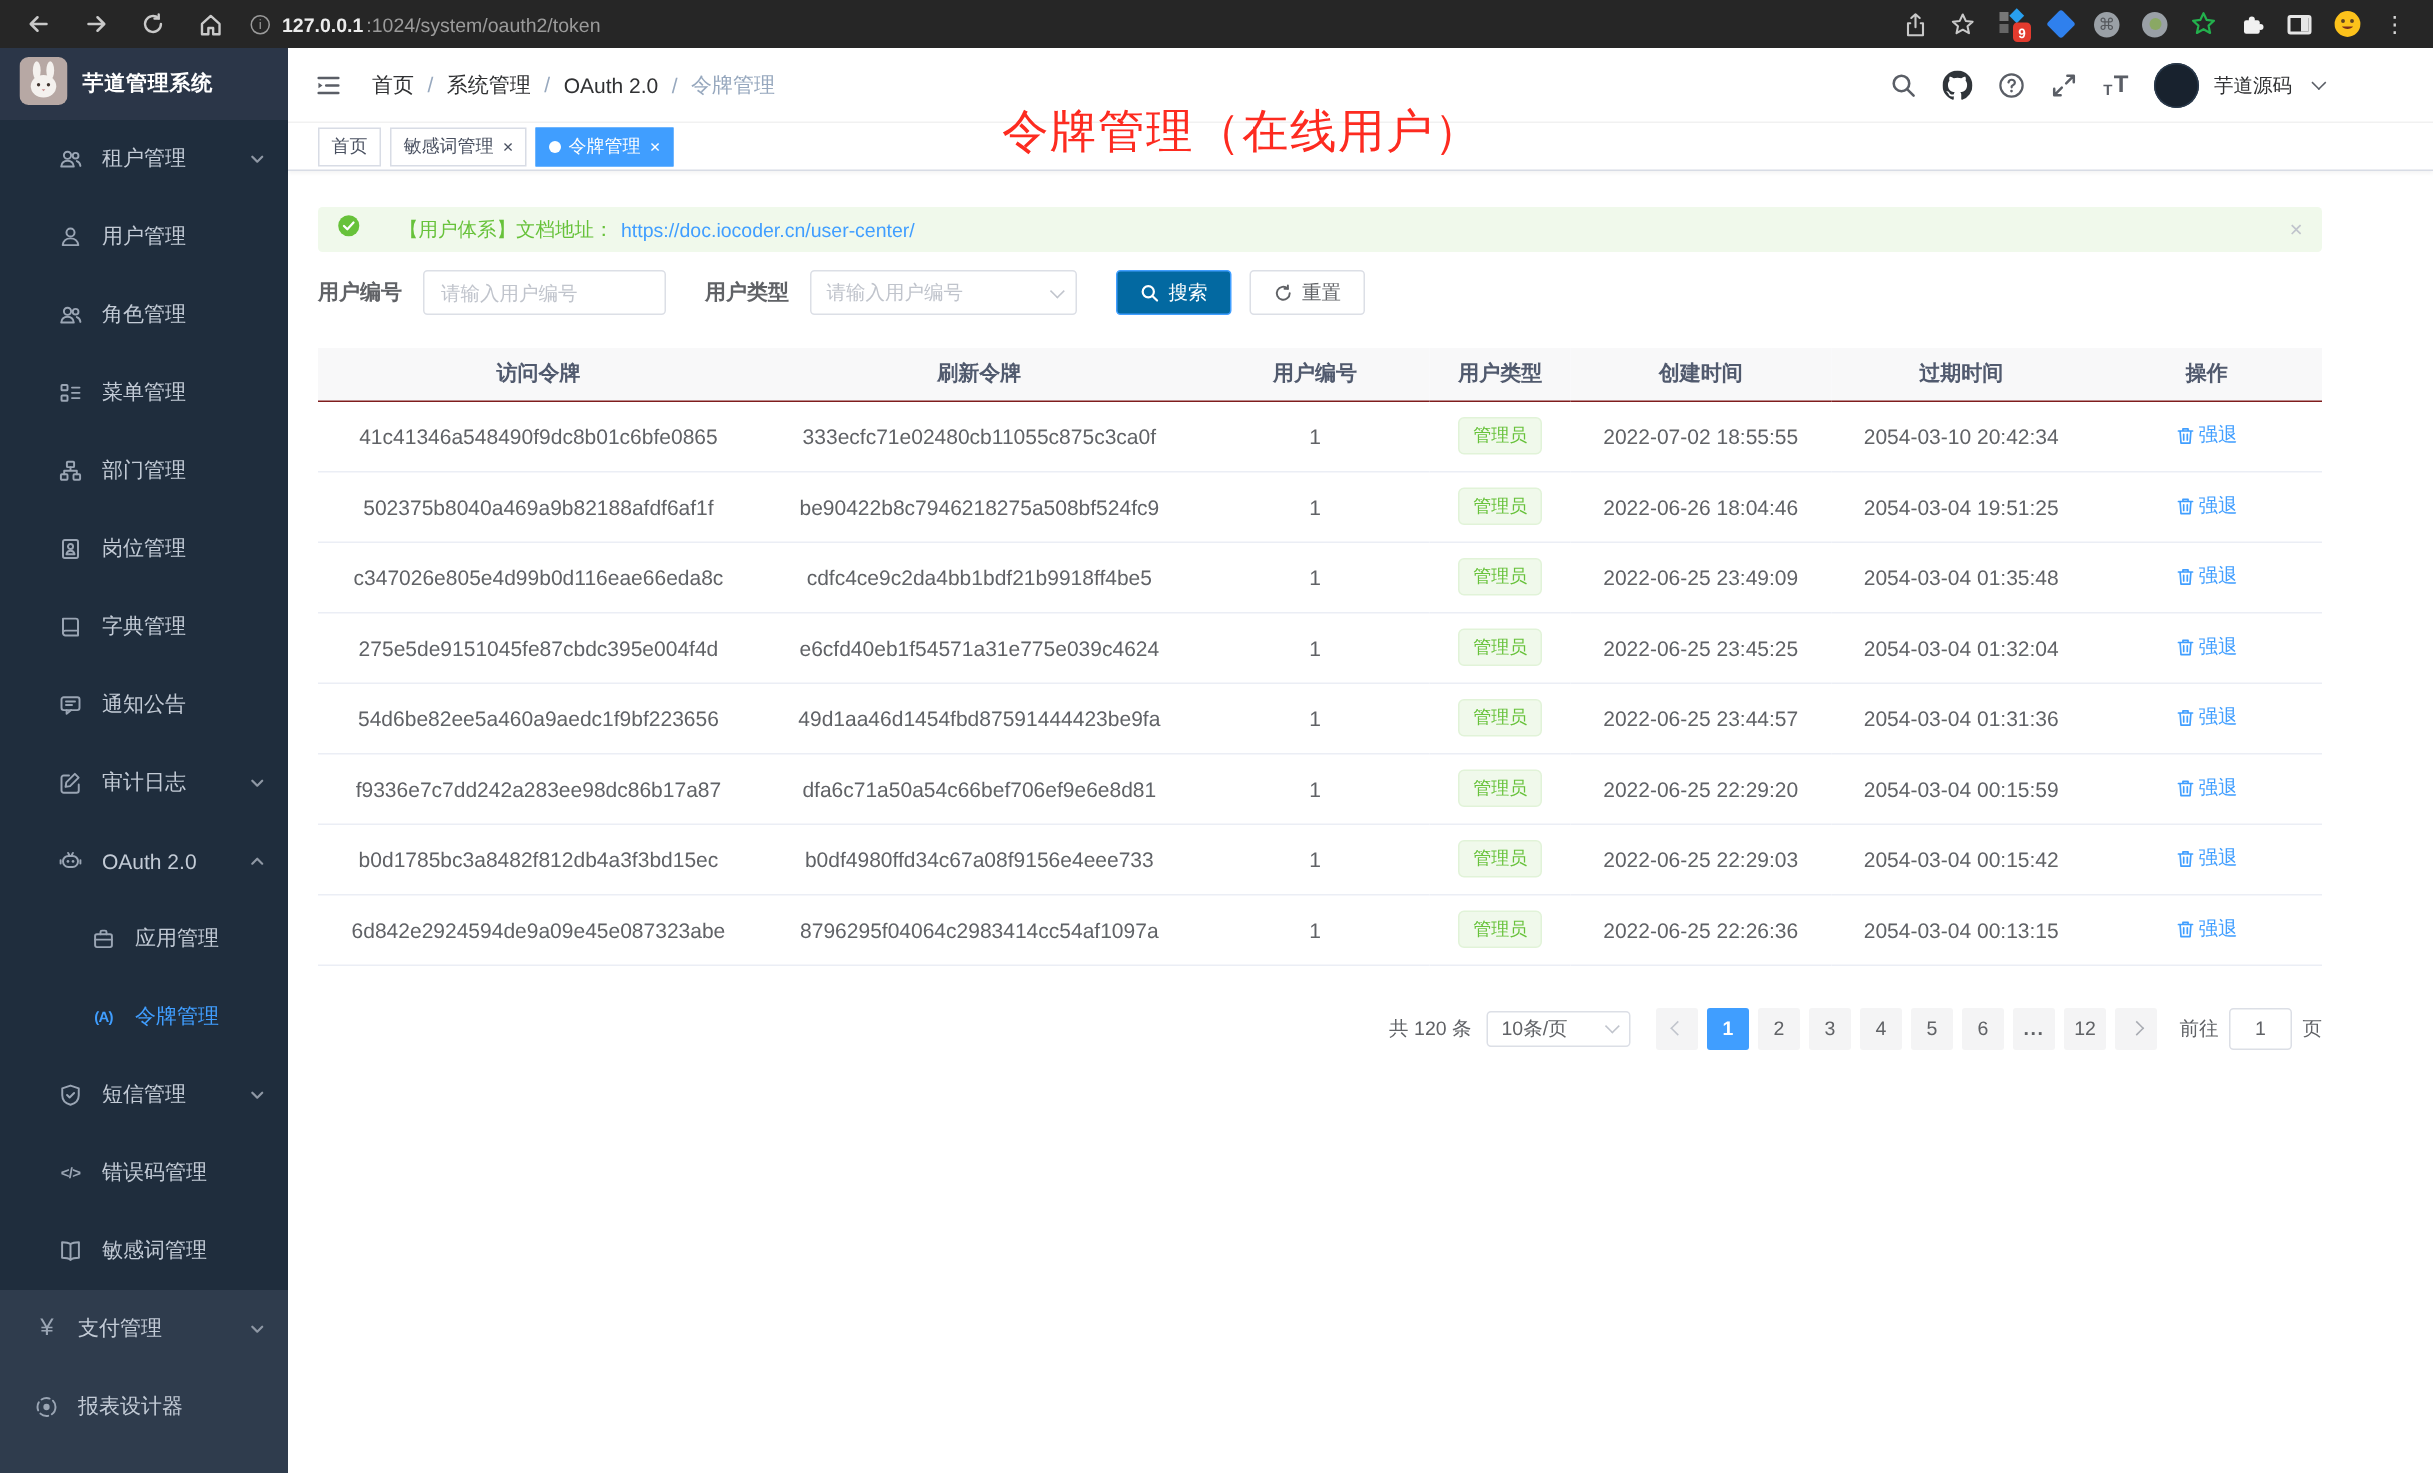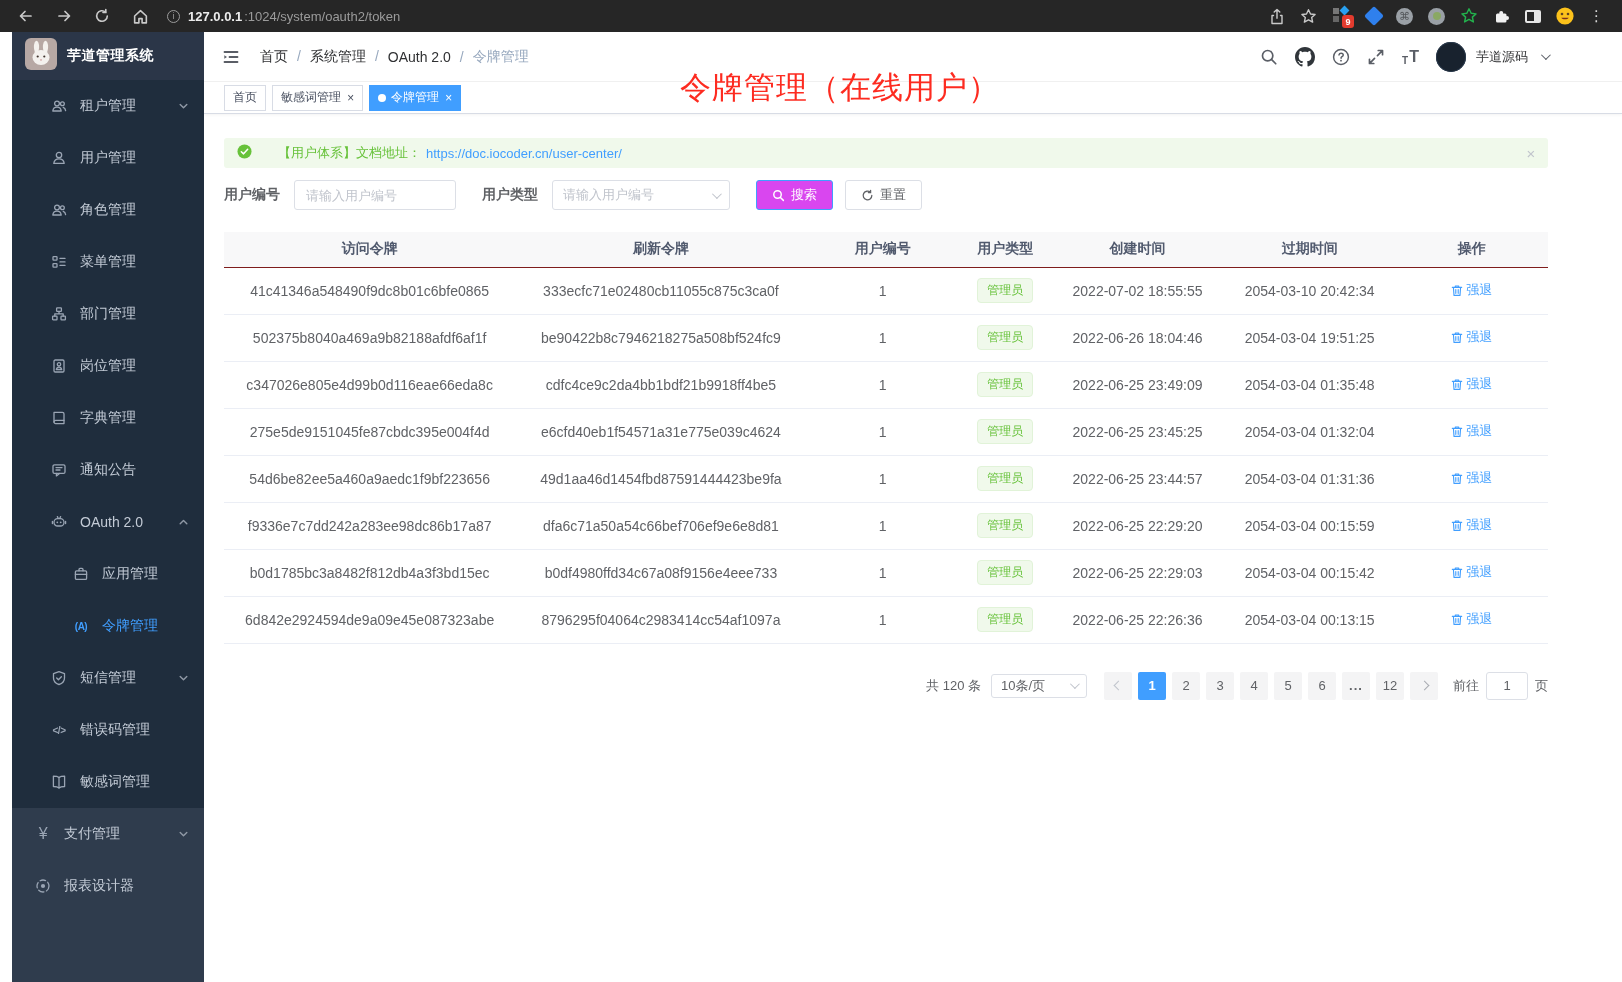--- a/index.html
+++ b/index.html
@@ -29,21 +29,21 @@
   .gem { width:14px; height:14px; background:#2f80ed; transform:rotate(45deg); border-radius:2px; }
   .circle-gray { width:17px; height:17px; border-radius:50%; background:#9aa0a6; color:#55585c;
                  font-size:11px; display:inline-flex; align-items:center; justify-content:center; }
   .circle-rec { width:17px; height:17px; border-radius:50%; background:#9aa0a6; position:relative; }
   .circle-rec::after { content:""; position:absolute; left:4.5px; top:4.5px; width:8px; height:8px; border-radius:50%; background:#8aa864; }
   .panel-icon { width:16px; height:13px; border:2px solid #e6e6e6; border-radius:2px; position:relative; }
   .panel-icon::after { content:""; position:absolute; right:0; top:0; width:5px; height:9px; background:#e6e6e6; }
   .icon-dots::before { content:"⋮"; font-size:15px; color:#d6d6d6; }
 
   
-  .app { display:flex; height:950px;padding-left:12px; }
+  .app { display:flex; height:950px; }
   .sidebar { width:192px; flex-shrink:0; background:#2f3c4d; display:flex; flex-direction:column; }
   .logo-bar { height:48px; background:#2b3648; display:flex; align-items:center; gap:10px; padding-left:13px; flex-shrink:0; }
   .app-title { color:#fff; font-size:14px; font-weight:700; letter-spacing:.5px; }
   .menu { flex:1; }
   .menu-item { height:52px; display:flex; align-items:center; position:relative; cursor:pointer;
                font-size:14px; color:#c3cbd6; }
   .menu-item.sub { background:#1f2d3d; }
   .menu-item.lvl1 { padding-left:38px; }
   .menu-item.lvl2 { padding-left:60px; }
   .menu-item.top  { padding-left:22px; }
@@ -102,21 +102,21 @@
   .f-input { width:162px; height:30px; border:1px solid #dcdfe6; border-radius:3px; padding:0 11px;
              font-size:13px; color:#606266; margin-right:26px; outline:none; }
   .f-input::placeholder, .goto-input::placeholder { color:#c0c4cc; }
   .f-select { width:178px; height:30px; border:1px solid #dcdfe6; border-radius:3px; display:flex;
               align-items:center; justify-content:space-between; padding:0 10px; font-size:13px;
               color:#c0c4cc; margin-right:26px; cursor:pointer; background:#fff; }
   .caret-down { width:7px; height:7px; border-right:1.4px solid #c0c4cc; border-bottom:1.4px solid #c0c4cc;
                 transform:rotate(45deg) translateY(-2px); }
   .btn { height:30px; border-radius:3px; font-size:13px; display:inline-flex; align-items:center; gap:6px;
          padding:0 15px; cursor:pointer; border:1px solid #dcdfe6; background:#fff; color:#606266; }
-  .btn.primary { background:#d946ef; border-color:#409eff; color:#fff; margin-right:12px; }
+  .btn.primary { background:#0369a1; border-color:#409eff; color:#fff; margin-right:12px; }
 
   .data-table { width:100%; border-collapse:collapse; table-layout:fixed; }
   .data-table th { height:35px; background:#f8f8f9; color:#515a6e; font-size:14px; font-weight:700;
                    border-bottom:1px solid #7f1d1d; text-align:center; }
   .data-table td { height:47px; border-bottom:1px solid #ebeef5; font-size:14px; color:#606266;
                    text-align:center; white-space:nowrap; overflow:hidden; }
   .badge { background:#f0f9eb; border:1px solid #e1f3d8; color:#67c23a; font-size:12px;
            padding:3px 9px; border-radius:4px; display:inline-block; }
   .action-link { color:#409eff; font-size:13px; display:inline-flex; align-items:center; gap:3px; cursor:pointer; }
 
@@ -333,20 +333,34 @@
               <svg width="16" height="16" viewBox="0 0 16 16" fill="none" stroke="currentColor" stroke-width="1.3" stroke-linecap="round" stroke-linejoin="round">
                 <rect x="2" y="2.8" width="12" height="8.6" rx="1.5"></rect>
                 <path d="M5.4 11.4v2.5l3.1-2.5"></path>
                 <path d="M5 5.6h6M5 8h4"></path>
               </svg>
             </span>
             <span class="mi-label">通知公告</span>
             <span class="mi-arrow"></span>
           </div>
 
+          <div class="menu-item sub lvl1">
+            <span class="mi-icon">
+              <svg width="16" height="16" viewBox="0 0 16 16" fill="none" stroke="currentColor" stroke-width="1.3" stroke-linecap="round" stroke-linejoin="round">
+                <path d="M13.5 9v4a1.5 1.5 0 0 1-1.5 1.5H3.5A1.5 1.5 0 0 1 2 13V4.5A1.5 1.5 0 0 1 3.5 3H7"></path>
+                <path d="M10.9 1.9l2.5 2.5-5.7 5.7-3 .5.5-3z"></path>
+              </svg>
+            </span>
+            <span class="mi-label">审计日志</span>
+            <span class="mi-arrow">
+              <svg width="11" height="11" viewBox="0 0 10 10" fill="none" stroke="currentColor" stroke-width="1.3" stroke-linecap="round" stroke-linejoin="round">
+                <path d="M2 3.6l3 3 3-3"></path>
+              </svg>
+            </span>
+          </div>
 
           <div class="menu-item sub lvl1">
             <span class="mi-icon">
               <svg width="16" height="16" viewBox="0 0 16 16" fill="none" stroke="currentColor" stroke-width="1.3" stroke-linecap="round" stroke-linejoin="round">
                 <rect x="3" y="4.6" width="10" height="7.4" rx="3.6"></rect>
                 <circle cx="6.3" cy="8.3" r=".9" fill="currentColor" stroke="none"></circle>
                 <circle cx="9.7" cy="8.3" r=".9" fill="currentColor" stroke="none"></circle>
                 <path d="M1.4 7.4v2.2M14.6 7.4v2.2M6.4 2.6l.8 1.6M9.6 2.6l-.8 1.6"></path>
               </svg>
             </span>

